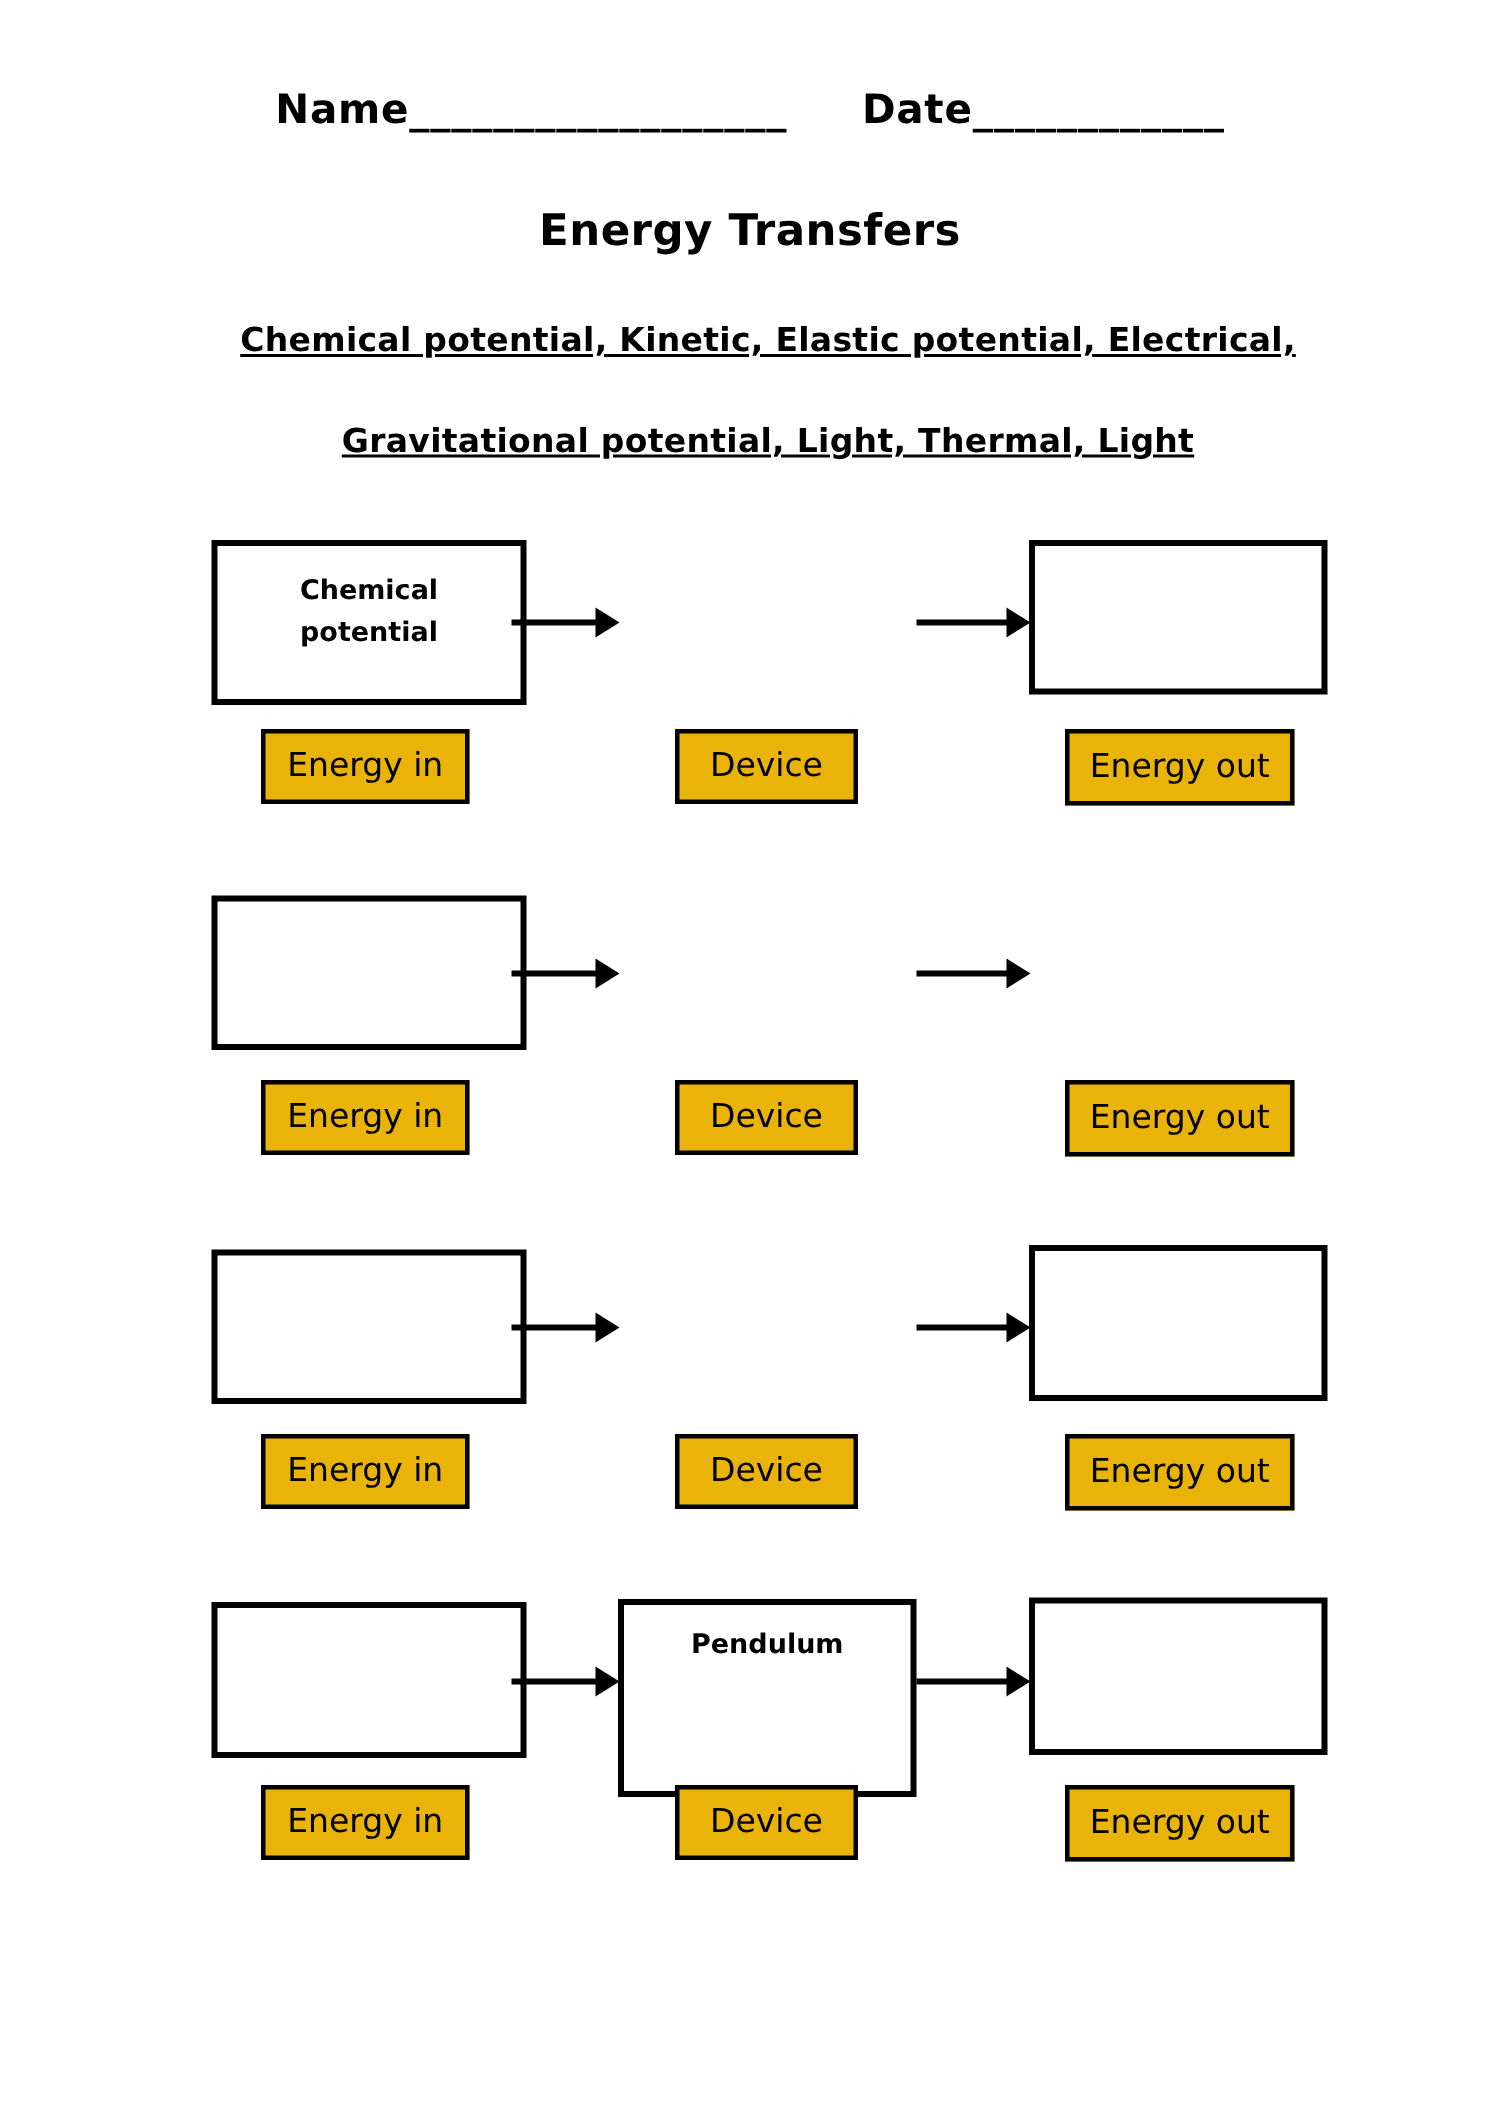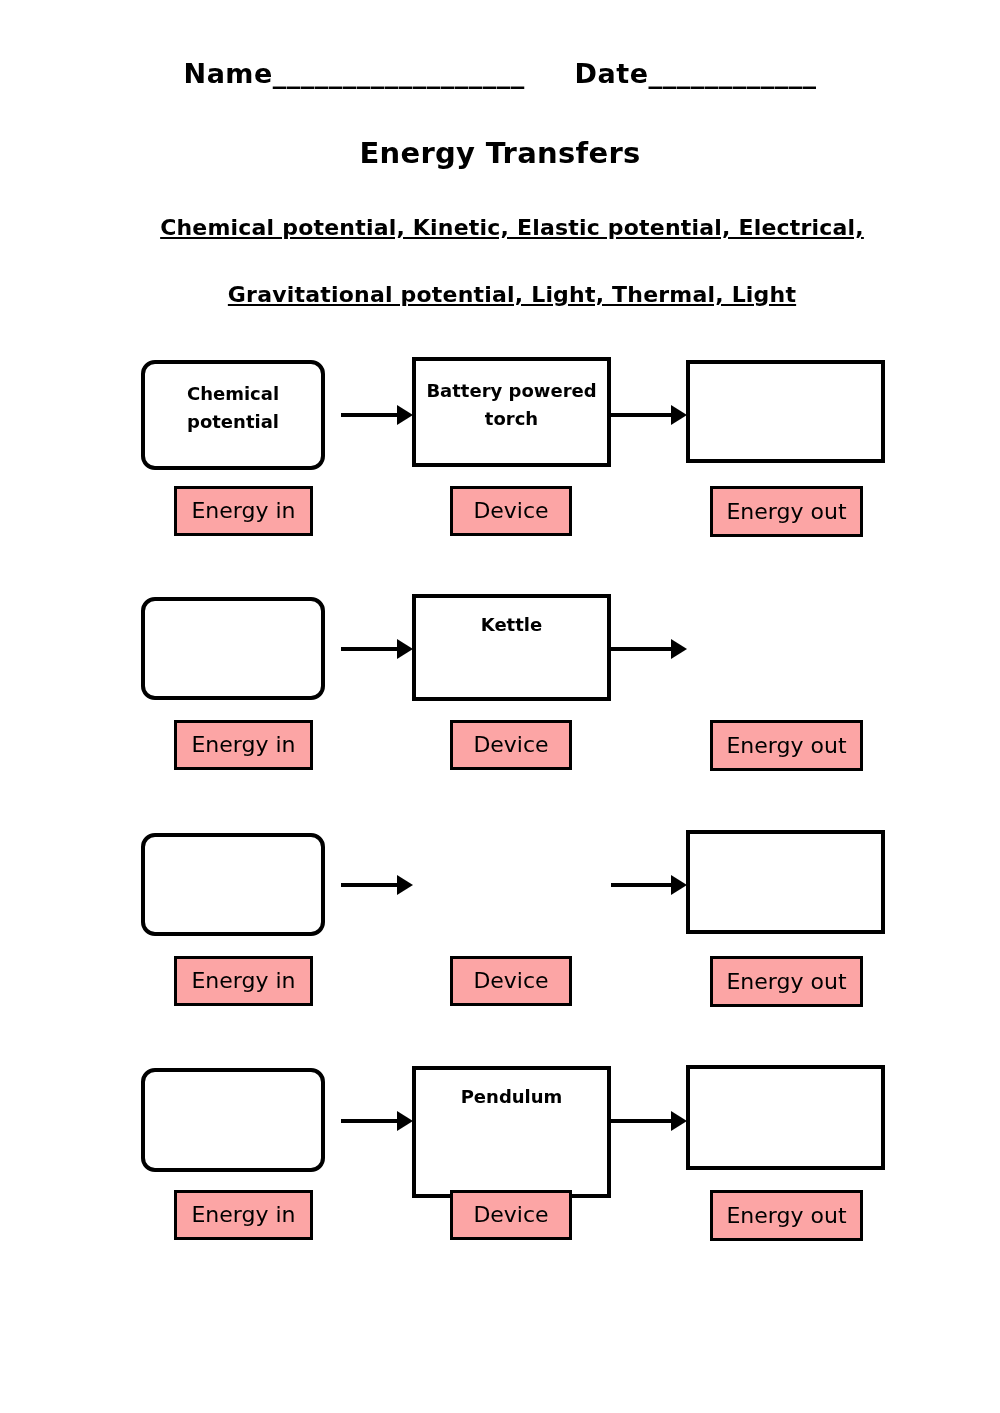--- a/index.html
+++ b/index.html
@@ -83,29 +83,29 @@
     display: block;
     font-size: 18px;
     font-weight: bold;
     line-height: 1.55;
     padding: 0 8px;
   }
   .big-box.two-line .box-text { padding-top: 16px; }
   .big-box.one-line .box-text { padding-top: 13px; }
 
   
-  .col-in    { left: 141px; width: 184px; border-radius: 14px; }
+  .col-in    { left: 141px; width: 210px; }
   .col-dev   { left: 412px; width: 199px; }
   .col-out   { left: 686px; width: 199px; }
 
   .label-box {
     position: absolute;
     box-sizing: border-box;
     border: 3px solid #000000;
-    background: #fca5a5;
+    background: #eab308;
     display: flex;
     align-items: center;
     justify-content: center;
     font-size: 22px;
     line-height: 1;
   }
   .lbl-in  { left: 174px; width: 139px; height: 50px; }
   .lbl-dev { left: 450px; width: 122px; height: 50px; }
   .lbl-out { left: 710px; width: 153px; height: 51px; }
 
@@ -151,23 +151,20 @@
   <div class="word-bank line2">Gravitational potential, Light, Thermal, Light</div>
 
   <div class="row" style="top:360px;">
     <div class="big-box col-in two-line" style="top:0px; height:110px;">
       <span class="box-text">Chemical potential</span>
     </div>
     <div class="arrow arrow-1" style="top:45px;">
       <div class="shaft" style="width:58px;"></div>
       <div class="head"></div>
     </div>
-    <div class="big-box col-dev two-line" style="top:-3px; height:110px;">
-      <span class="box-text">Battery powered torch</span>
-    </div>
     <div class="arrow arrow-2" style="top:45px;">
       <div class="shaft" style="width:62px;"></div>
       <div class="head"></div>
     </div>
     <div class="big-box col-out one-line" style="top:0px; height:103px;">
       <span class="box-text"></span>
     </div>
 
     <div class="label-box lbl-in" style="top:126px;">Energy in</div>
     <div class="label-box lbl-dev" style="top:126px;">Device</div>
@@ -175,23 +172,20 @@
   </div>
 
   <div class="row" style="top:597px;">
     <div class="big-box col-in one-line" style="top:0px; height:103px;">
       <span class="box-text"></span>
     </div>
     <div class="arrow arrow-1" style="top:42px;">
       <div class="shaft" style="width:58px;"></div>
       <div class="head"></div>
     </div>
-    <div class="big-box col-dev one-line" style="top:-3px; height:107px;">
-      <span class="box-text">Kettle</span>
-    </div>
     <div class="arrow arrow-2" style="top:42px;">
       <div class="shaft" style="width:62px;"></div>
       <div class="head"></div>
     </div>
 
     <div class="label-box lbl-in" style="top:123px;">Energy in</div>
     <div class="label-box lbl-dev" style="top:123px;">Device</div>
     <div class="label-box lbl-out" style="top:123px;">Energy out</div>
   </div>
 

